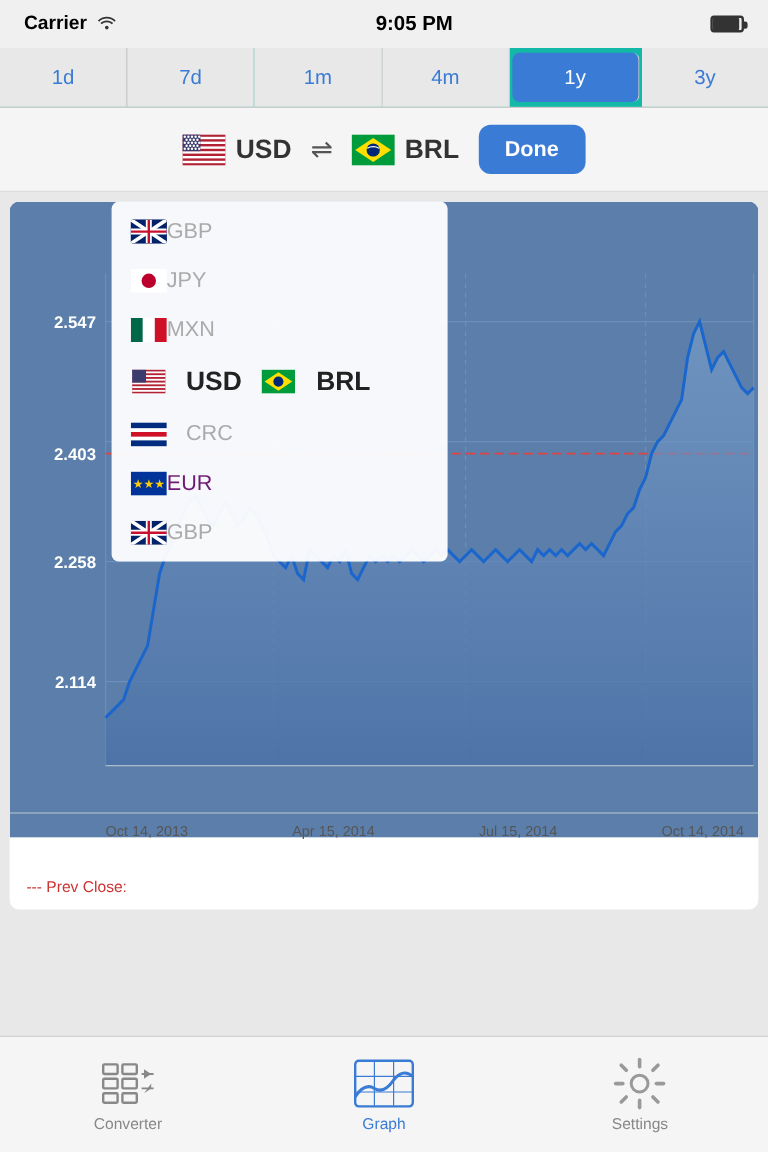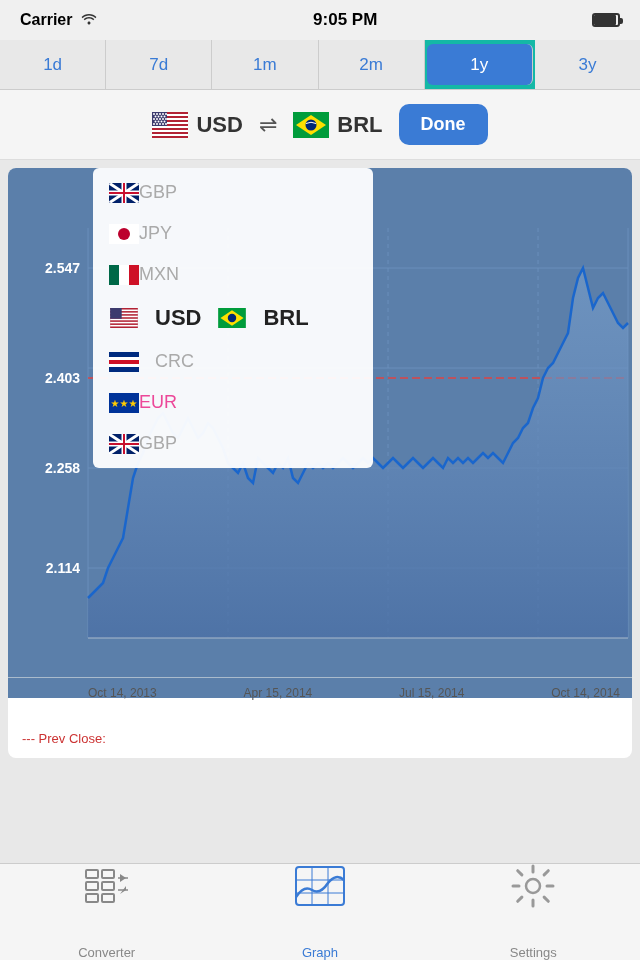--- a/index.html
+++ b/index.html
@@ -168,21 +168,21 @@
       height: 97px;
       background: #f5f5f5;
       border-top: 1px solid #ccc;
       display: flex;
     }
     .tab-item {
       flex: 1;
       display: flex;
       flex-direction: column;
       align-items: center;
-      justify-content: space-between;
+      justify-content: center;
       gap: 4px;
       cursor: pointer;
     }
     .tab-label {
       font-size: 13px;
       color: #888;
     }
     .tab-label.active { color: #3a7bd5; }
     .tab-icon-area {
       width: 52px;
@@ -215,21 +215,21 @@
     <div class="battery-icon">
       <div class="battery-fill"></div>
     </div>
   </div>
 </div>
 
 <div id="period-tabs">
   <div class="period-tab">1d</div>
   <div class="period-tab">7d</div>
   <div class="period-tab">1m</div>
-  <div class="period-tab">2m</div>
+  <div class="period-tab">4m</div>
   <div class="period-tab active">1y</div>
   <div class="period-tab">3y</div>
 </div>
 
 <div id="currency-bar">
   <div class="currency-item">
 
     <svg class="us-flag-svg" viewBox="0 0 36 26" xmlns="http://www.w3.org/2000/svg">
       <rect width="36" height="26" fill="#B22234"></rect>
       <rect y="2" width="36" height="2" fill="white"></rect>
@@ -354,21 +354,21 @@
       <span style="color:#aaa;margin-left:16px;">CRC</span>
     </div>
 
     <div class="dropdown-item">
       <span class="flag-small">
         <svg width="30" height="20" viewBox="0 0 30 20">
             <rect width="30" height="20" fill="#003399"></rect>
             <text x="15" y="14" text-anchor="middle" font-size="10" fill="#FFCC00">★★★</text>
           </svg>
       </span>
-      <span style="color:#ec4899;">EUR</span>
+      <span style="color:#701a75;">EUR</span>
     </div>
 
     <div class="dropdown-item">
       <span class="flag-small">
         <svg width="30" height="20" viewBox="0 0 30 20">
             <rect width="30" height="20" fill="#012169"></rect>
             <line x1="0" y1="0" x2="30" y2="20" stroke="white" stroke-width="3"></line>
             <line x1="30" y1="0" x2="0" y2="20" stroke="white" stroke-width="3"></line>
             <line x1="15" y1="0" x2="15" y2="20" stroke="white" stroke-width="5"></line>
             <line x1="0" y1="10" x2="30" y2="10" stroke="white" stroke-width="5"></line>

